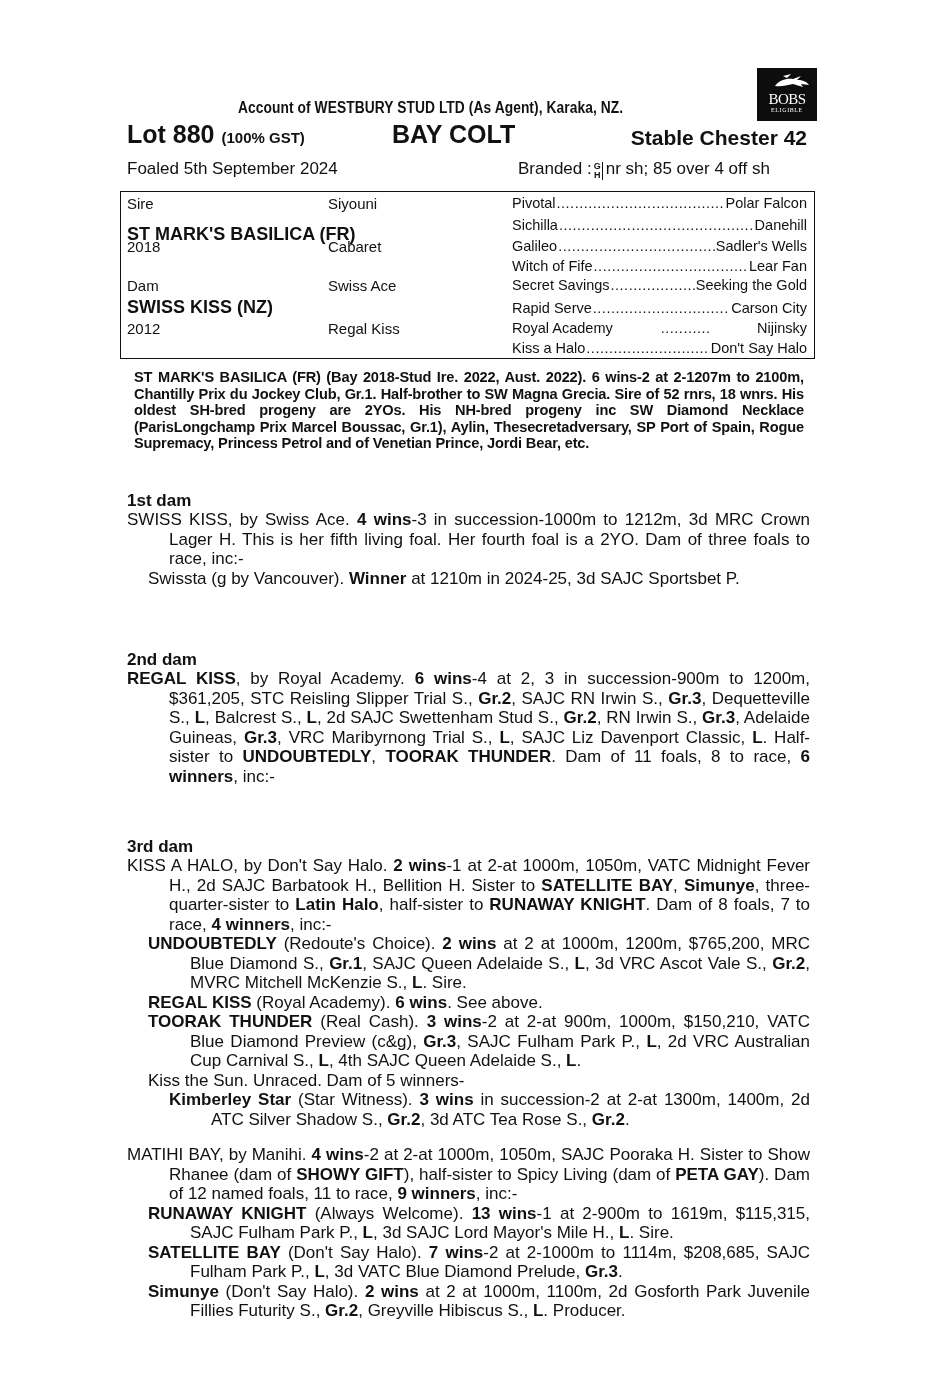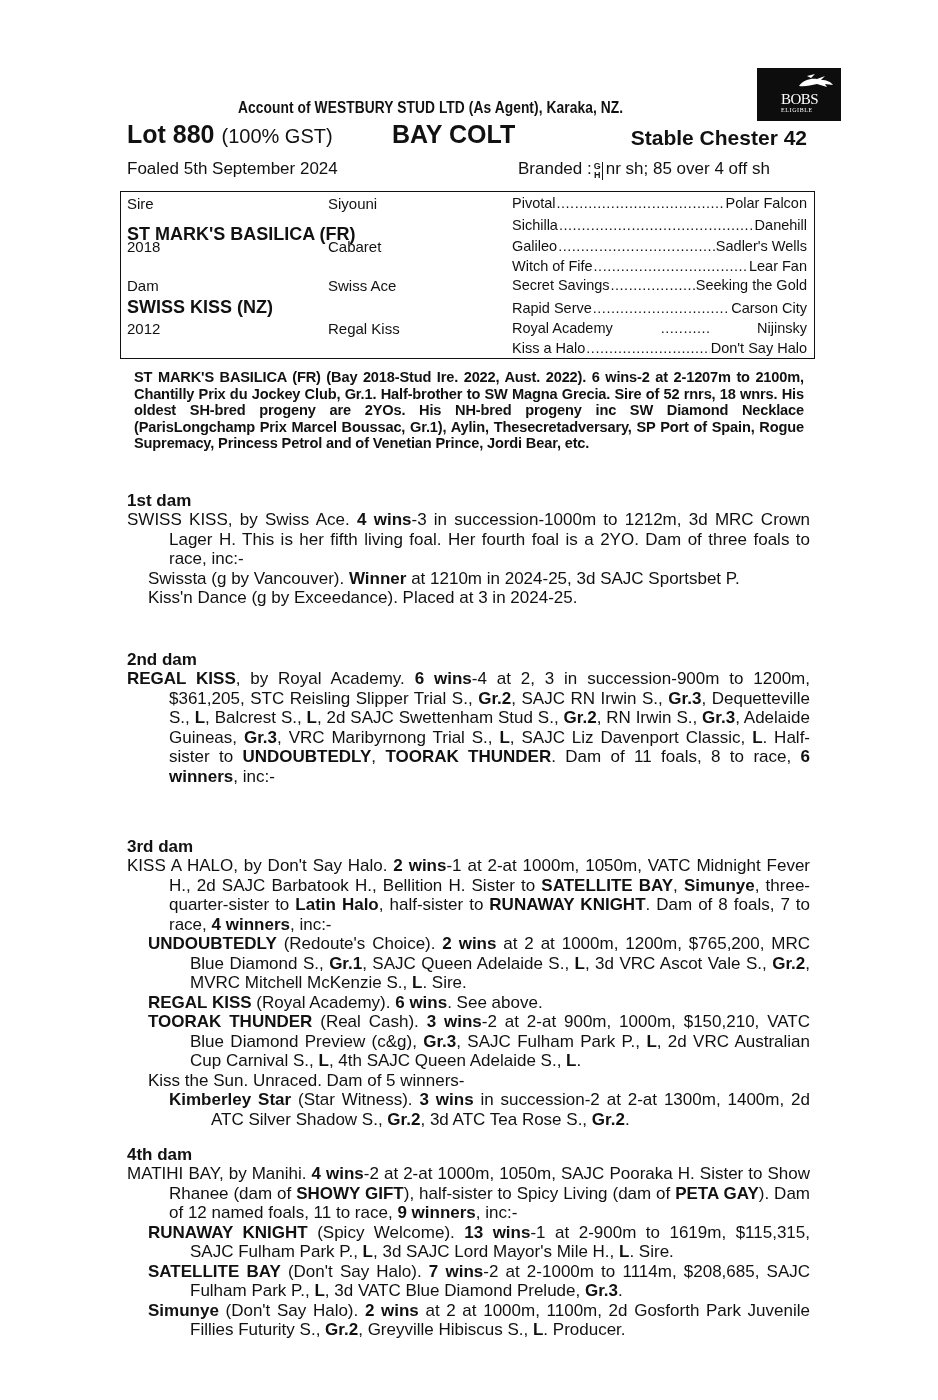--- a/index.html
+++ b/index.html
@@ -1,27 +1,27 @@
 <!DOCTYPE html>
 <html><head>
 <meta charset="utf-8">
 <style>
   html, body { margin: 0; padding: 0; background: #ffffff; }
   body { width: 938px; height: 1400px; position: relative; overflow: hidden; color: #111; font-family: "Liberation Sans", sans-serif; }
 
-  .logo { position: absolute; left: 757px; top: 68px; width: 60px; height: 53px; background: #0d0d0d; color: #fff; text-align: left; padding-left: 24px; }
+  .logo { position: absolute; left: 757px; top: 68px; width: 60px; height: 53px; background: #0d0d0d; color: #fff; text-align: center; }
   .logo .horse { display: block; margin-top: 4px; height: 20px; }
   .logo .bobs { font-family: "Liberation Serif", serif; font-size: 15px; line-height: 14px; letter-spacing: -0.5px; display: block; }
   .logo .elig { font-family: "Liberation Serif", serif; font-size: 6px; letter-spacing: 0.6px; display: block; margin-top: 1px; }
 
   .account { position: absolute; top: 99px; left: 238px; font-family: "Liberation Sans", sans-serif; font-weight: bold; font-size: 16px; transform: scaleX(0.86); transform-origin: left top; white-space: nowrap; letter-spacing: 0.1px; }
 
   .lotline { position: absolute; top: 120px; left: 127px; width: 690px; height: 32px; }
   .lot { position: absolute; left: 0; top: 0; font-weight: bold; font-size: 25px; white-space: nowrap; }
-  .gst { font-weight: normal; font-size: 20px; }
+  .gst { font-weight: bold; font-size: 15px; }
   .sex { position: absolute; left: 265px; top: 0; font-weight: bold; font-size: 25px; white-space: nowrap; }
   .stable { position: absolute; right: 10px; top: 6px; font-weight: bold; font-size: 21px; white-space: nowrap; }
 
   .foaled { position: absolute; top: 159px; left: 127px; font-size: 17px; white-space: nowrap; }
   .branded { position: absolute; top: 159px; left: 518px; font-size: 17px; white-space: nowrap; }
   .brandmark { display: inline-block; vertical-align: -4px; font-size: 9px; font-weight: bold; line-height: 9px; text-align: center; border-right: 1.5px solid #111; padding-right: 1px; margin: 0 3px 0 2px; }
 
   .pedigree { position: absolute; top: 191px; left: 120px; width: 695px; height: 168px; border: 1.5px solid #111; box-sizing: border-box; }
   .ped-row { position: absolute; font-size: 15px; white-space: nowrap; }
   .ped-bold { font-weight: bold; font-size: 18px; }
@@ -121,41 +121,39 @@
     </div>
 </div>
 
 <div class="sirepara">ST MARK'S BASILICA (FR) (Bay 2018-Stud Ire. 2022, Aust. 2022). 6 wins-2 at 2-1207m to 2100m, Chantilly Prix du Jockey Club, Gr.1. Half-brother to SW Magna Grecia. Sire of 52 rnrs, 18 wnrs. His oldest SH-bred progeny are 2YOs. His NH-bred progeny inc SW Diamond Necklace (ParisLongchamp Prix Marcel Boussac, Gr.1), Aylin, Thesecretadversary, SP Port of Spain, Rogue Supremacy, Princess Petrol and of Venetian Prince, Jordi Bear, etc.</div>
 
 <div class="section" style="top:491px;">
   <div class="sec-h">1st dam</div>
   <div>
       <div class="entry lvl0"><span>SWISS KISS, by Swiss Ace. </span><b>4 wins</b><span>-3 in succession-1000m to 1212m, 3d MRC Crown Lager H. This is her fifth living foal. Her fourth foal is a 2YO. Dam of three foals to race, inc:-</span></div>
       <div class="entry lvl1"><span>Swissta (g by Vancouver). </span><b>Winner</b><span> at 1210m in 2024-25, 3d SAJC Sportsbet P.</span></div>
-      <div class="entry lvl1"><span>Kiss'n Dance (g by Exceedance). Placed at 3 in 2024-25.</span></div>
     </div>
 </div>
 <div class="section" style="top:626px;margin-top:24px;">
   <div class="sec-h">2nd dam</div>
   <div>
       <div class="entry lvl0"><b>REGAL KISS</b><span>, by Royal Academy. </span><b>6 wins</b><span>-4 at 2, 3 in succession-900m to 1200m, $361,205, STC Reisling Slipper Trial S., </span><b>Gr.2</b><span>, SAJC RN Irwin S., </span><b>Gr.3</b><span>, Dequetteville S., </span><b>L</b><span>, Balcrest S., </span><b>L</b><span>, 2d SAJC Swettenham Stud S., </span><b>Gr.2</b><span>, RN Irwin S., </span><b>Gr.3</b><span>, Adelaide Guineas, </span><b>Gr.3</b><span>, VRC Maribyrnong Trial S., </span><b>L</b><span>, SAJC Liz Davenport Classic, </span><b>L</b><span>. Half-sister to </span><b>UNDOUBTEDLY</b><span>, </span><b>TOORAK THUNDER</b><span>. Dam of 11 foals, 8 to race, </span><b>6 winners</b><span>, inc:-</span></div>
     </div>
 </div>
 <div class="section" style="top:837px;">
   <div class="sec-h">3rd dam</div>
   <div>
       <div class="entry lvl0"><span>KISS A HALO, by Don't Say Halo. </span><b>2 wins</b><span>-1 at 2-at 1000m, 1050m, VATC Midnight Fever H., 2d SAJC Barbatook H., Bellition H. Sister to </span><b>SATELLITE BAY</b><span>, </span><b>Simunye</b><span>, three-quarter-sister to </span><b>Latin Halo</b><span>, half-sister to </span><b>RUNAWAY KNIGHT</b><span>. Dam of 8 foals, 7 to race, </span><b>4 winners</b><span>, inc:-</span></div>
       <div class="entry lvl1"><b>UNDOUBTEDLY</b><span> (Redoute's Choice). </span><b>2 wins</b><span> at 2 at 1000m, 1200m, $765,200, MRC Blue Diamond S., </span><b>Gr.1</b><span>, SAJC Queen Adelaide S., </span><b>L</b><span>, 3d VRC Ascot Vale S., </span><b>Gr.2</b><span>, MVRC Mitchell McKenzie S., </span><b>L</b><span>. Sire.</span></div>
       <div class="entry lvl1"><b>REGAL KISS</b><span> (Royal Academy). </span><b>6 wins</b><span>. See above.</span></div>
       <div class="entry lvl1"><b>TOORAK THUNDER</b><span> (Real Cash). </span><b>3 wins</b><span>-2 at 2-at 900m, 1000m, $150,210, VATC Blue Diamond Preview (c&amp;g), </span><b>Gr.3</b><span>, SAJC Fulham Park P., </span><b>L</b><span>, 2d VRC Australian Cup Carnival S., </span><b>L</b><span>, 4th SAJC Queen Adelaide S., </span><b>L</b><span>.</span></div>
       <div class="entry lvl1"><span>Kiss the Sun. Unraced. Dam of 5 winners-</span></div>
       <div class="entry lvl2"><b>Kimberley Star</b><span> (Star Witness). </span><b>3 wins</b><span> in succession-2 at 2-at 1300m, 1400m, 2d ATC Silver Shadow S., </span><b>Gr.2</b><span>, 3d ATC Tea Rose S., </span><b>Gr.2</b><span>.</span></div>
     </div>
 </div>
 <div class="section" style="top:1145px;">
-  <div class="sec-h">4th dam</div>
   <div>
       <div class="entry lvl0"><span>MATIHI BAY, by Manihi. </span><b>4 wins</b><span>-2 at 2-at 1000m, 1050m, SAJC Pooraka H. Sister to Show Rhanee (dam of </span><b>SHOWY GIFT</b><span>), half-sister to Spicy Living (dam of </span><b>PETA GAY</b><span>). Dam of 12 named foals, 11 to race, </span><b>9 winners</b><span>, inc:-</span></div>
-      <div class="entry lvl1"><b>RUNAWAY KNIGHT</b><span> (Spicy Welcome). </span><b>13 wins</b><span>-1 at 2-900m to 1619m, $115,315, SAJC Fulham Park P., </span><b>L</b><span>, 3d SAJC Lord Mayor's Mile H., </span><b>L</b><span>. Sire.</span></div>
+      <div class="entry lvl1"><b>RUNAWAY KNIGHT</b><span> (Always Welcome). </span><b>13 wins</b><span>-1 at 2-900m to 1619m, $115,315, SAJC Fulham Park P., </span><b>L</b><span>, 3d SAJC Lord Mayor's Mile H., </span><b>L</b><span>. Sire.</span></div>
       <div class="entry lvl1"><b>SATELLITE BAY</b><span> (Don't Say Halo). </span><b>7 wins</b><span>-2 at 2-1000m to 1114m, $208,685, SAJC Fulham Park P., </span><b>L</b><span>, 3d VATC Blue Diamond Prelude, </span><b>Gr.3</b><span>.</span></div>
       <div class="entry lvl1"><b>Simunye</b><span> (Don't Say Halo). </span><b>2 wins</b><span> at 2 at 1000m, 1100m, 2d Gosforth Park Juvenile Fillies Futurity S., </span><b>Gr.2</b><span>, Greyville Hibiscus S., </span><b>L</b><span>. Producer.</span></div>
     </div>
 </div>
 
 </body></html>

